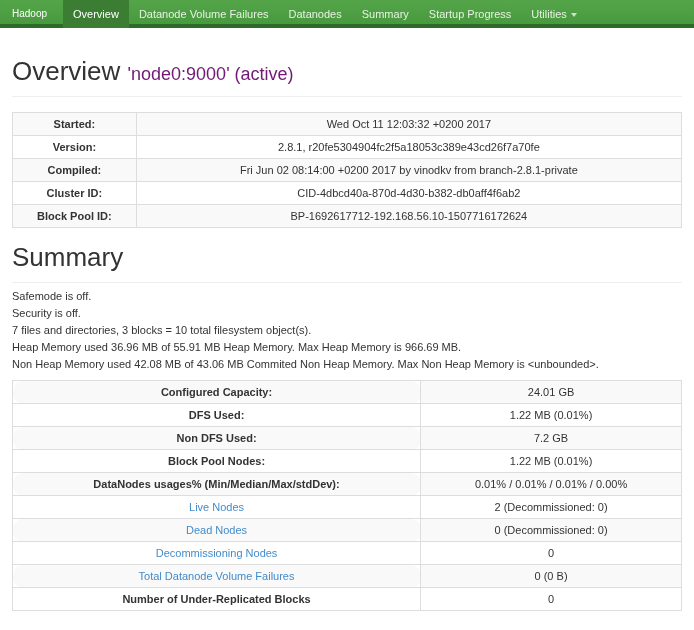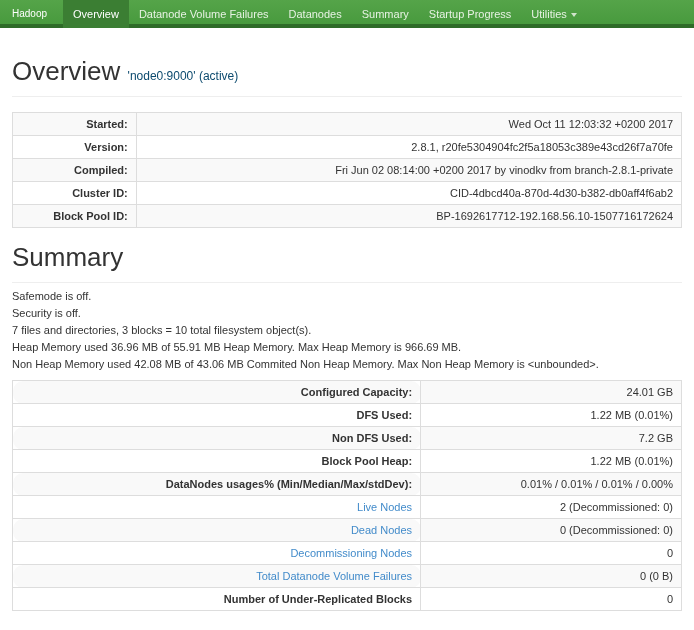--- a/index.html
+++ b/index.html
@@ -37,32 +37,32 @@
     border-top:4px solid #cfe3ca; margin-left:4px; vertical-align:middle;
   }
 
   
   .container { padding:0 12px; }
   h1.page-header {
     font-size:26px; font-weight:400; color:#333;
     margin:28px 0 15px; padding-bottom:9px;
     border-bottom:1px solid #eee;
   }
-  h1.page-header small { font-size:12px; color:#0c4a6e; font-weight:400; }
+  h1.page-header small { font-size:18px; color:#701a75; font-weight:400; }
   #summary-header { margin-top:14px; margin-bottom:8px; }
 
   .summary-text p { margin:0 0 6px; line-height:11px; }
 
   table.table {
     width:100%; border-collapse:collapse;
     border:1px solid #ddd; margin-bottom:0;
   }
   .table th, .table td {
     border:1px solid #ddd; padding:5px 8px;
-    text-align:right; font-size:11px; vertical-align:middle;
+    text-align:center; font-size:11px; vertical-align:middle;
   }
   .table th { font-weight:700; }
   .table tbody tr:nth-child(odd) { background:#f9f9f9; }
   #overview-table th { width:18.5%; }
   #summary-table th { width:61%;border-radius:10px; }
   .table a { color:#428bca; text-decoration:none; font-weight:400; cursor:pointer; }
   #summary-table { margin-top:10px; }
 </style>
 </head>
 <body>
@@ -143,21 +143,21 @@
         </tr>
         <tr>
           <th>DFS Used:</th>
           <td>1.22 MB (0.01%)</td>
         </tr>
         <tr>
           <th>Non DFS Used:</th>
           <td>7.2 GB</td>
         </tr>
         <tr>
-          <th>Block Pool Heap:</th>
+          <th>Block Pool Nodes:</th>
           <td>1.22 MB (0.01%)</td>
         </tr>
         <tr>
           <th>DataNodes usages% (Min/Median/Max/stdDev):</th>
           <td>0.01% / 0.01% / 0.01% / 0.00%</td>
         </tr>
         <tr>
           <th><a>Live Nodes</a></th>
           <td>2 (Decommissioned: 0)</td>
         </tr>

